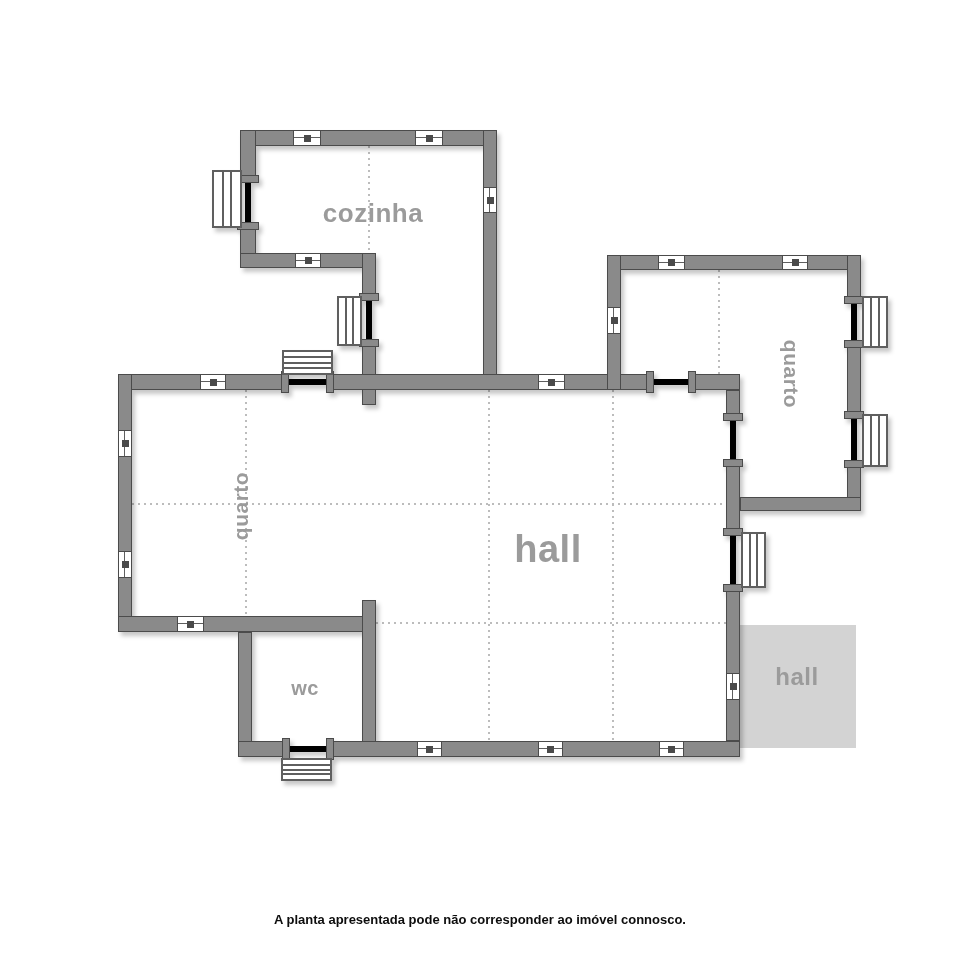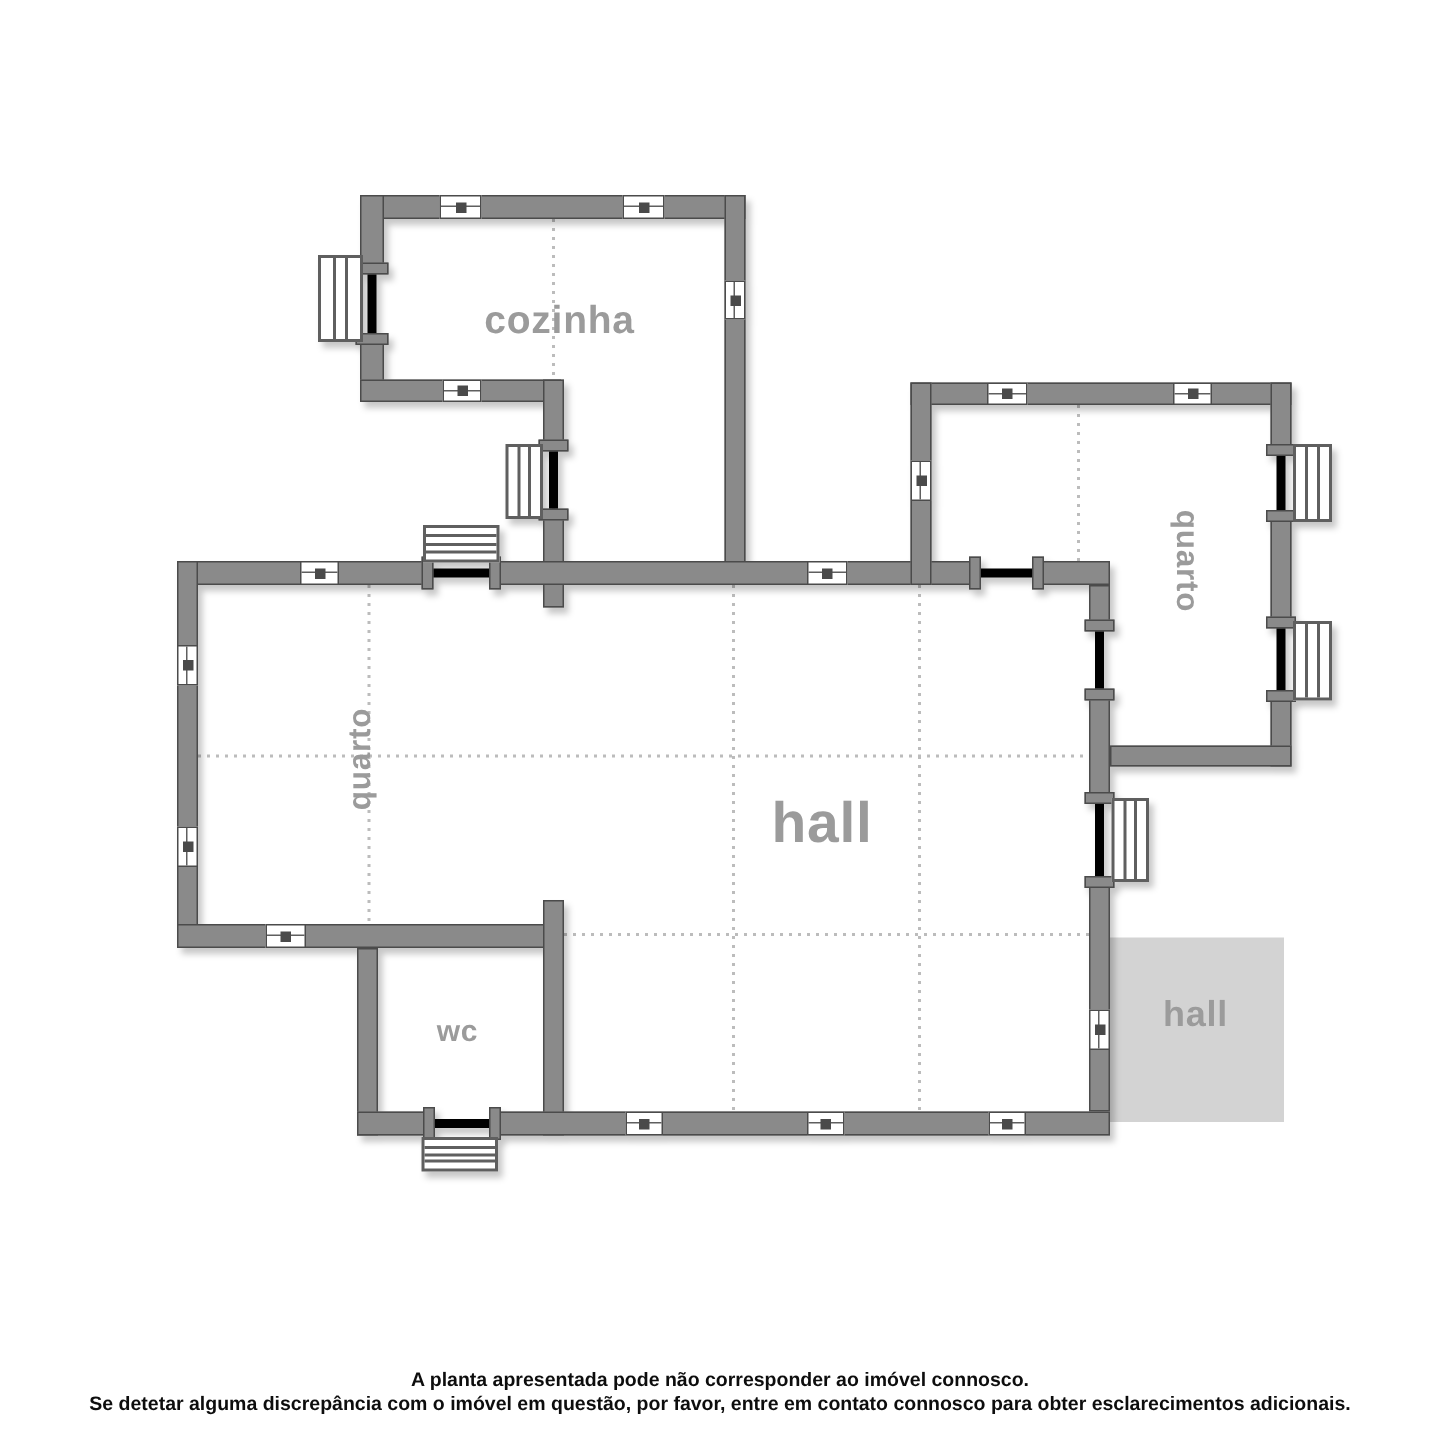--- a/index.html
+++ b/index.html
@@ -149,14 +149,13 @@
       <div class="room-label" style="left: 240px; top: 506px; font-size: 21px; transform: translate(-50%, -50%) rotate(-90deg);">quarto</div>
       <div class="room-label" style="left: 791px; top: 374px; font-size: 21px; transform: translate(-50%, -50%) rotate(90deg);">quarto</div>
       <div class="room-label" style="left: 548px; top: 549px; font-size: 38px; transform: translate(-50%, -50%) rotate(0deg);">hall</div>
       <div class="room-label" style="left: 305px; top: 688px; font-size: 20px; transform: translate(-50%, -50%) rotate(0deg);">wc</div>
       <div class="room-label" style="left: 797px; top: 677px; font-size: 24px; transform: translate(-50%, -50%) rotate(0deg);">hall</div>
     </div>
 </div>
 
 <div id="footer">
   <div>A planta apresentada pode não corresponder ao imóvel connosco.</div>
-  <div>Se detetar alguma discrepância com o imóvel em questão, por favor, entre em contato connosco para obter esclarecimentos adicionais.</div>
 </div>
 
 </body></html>

